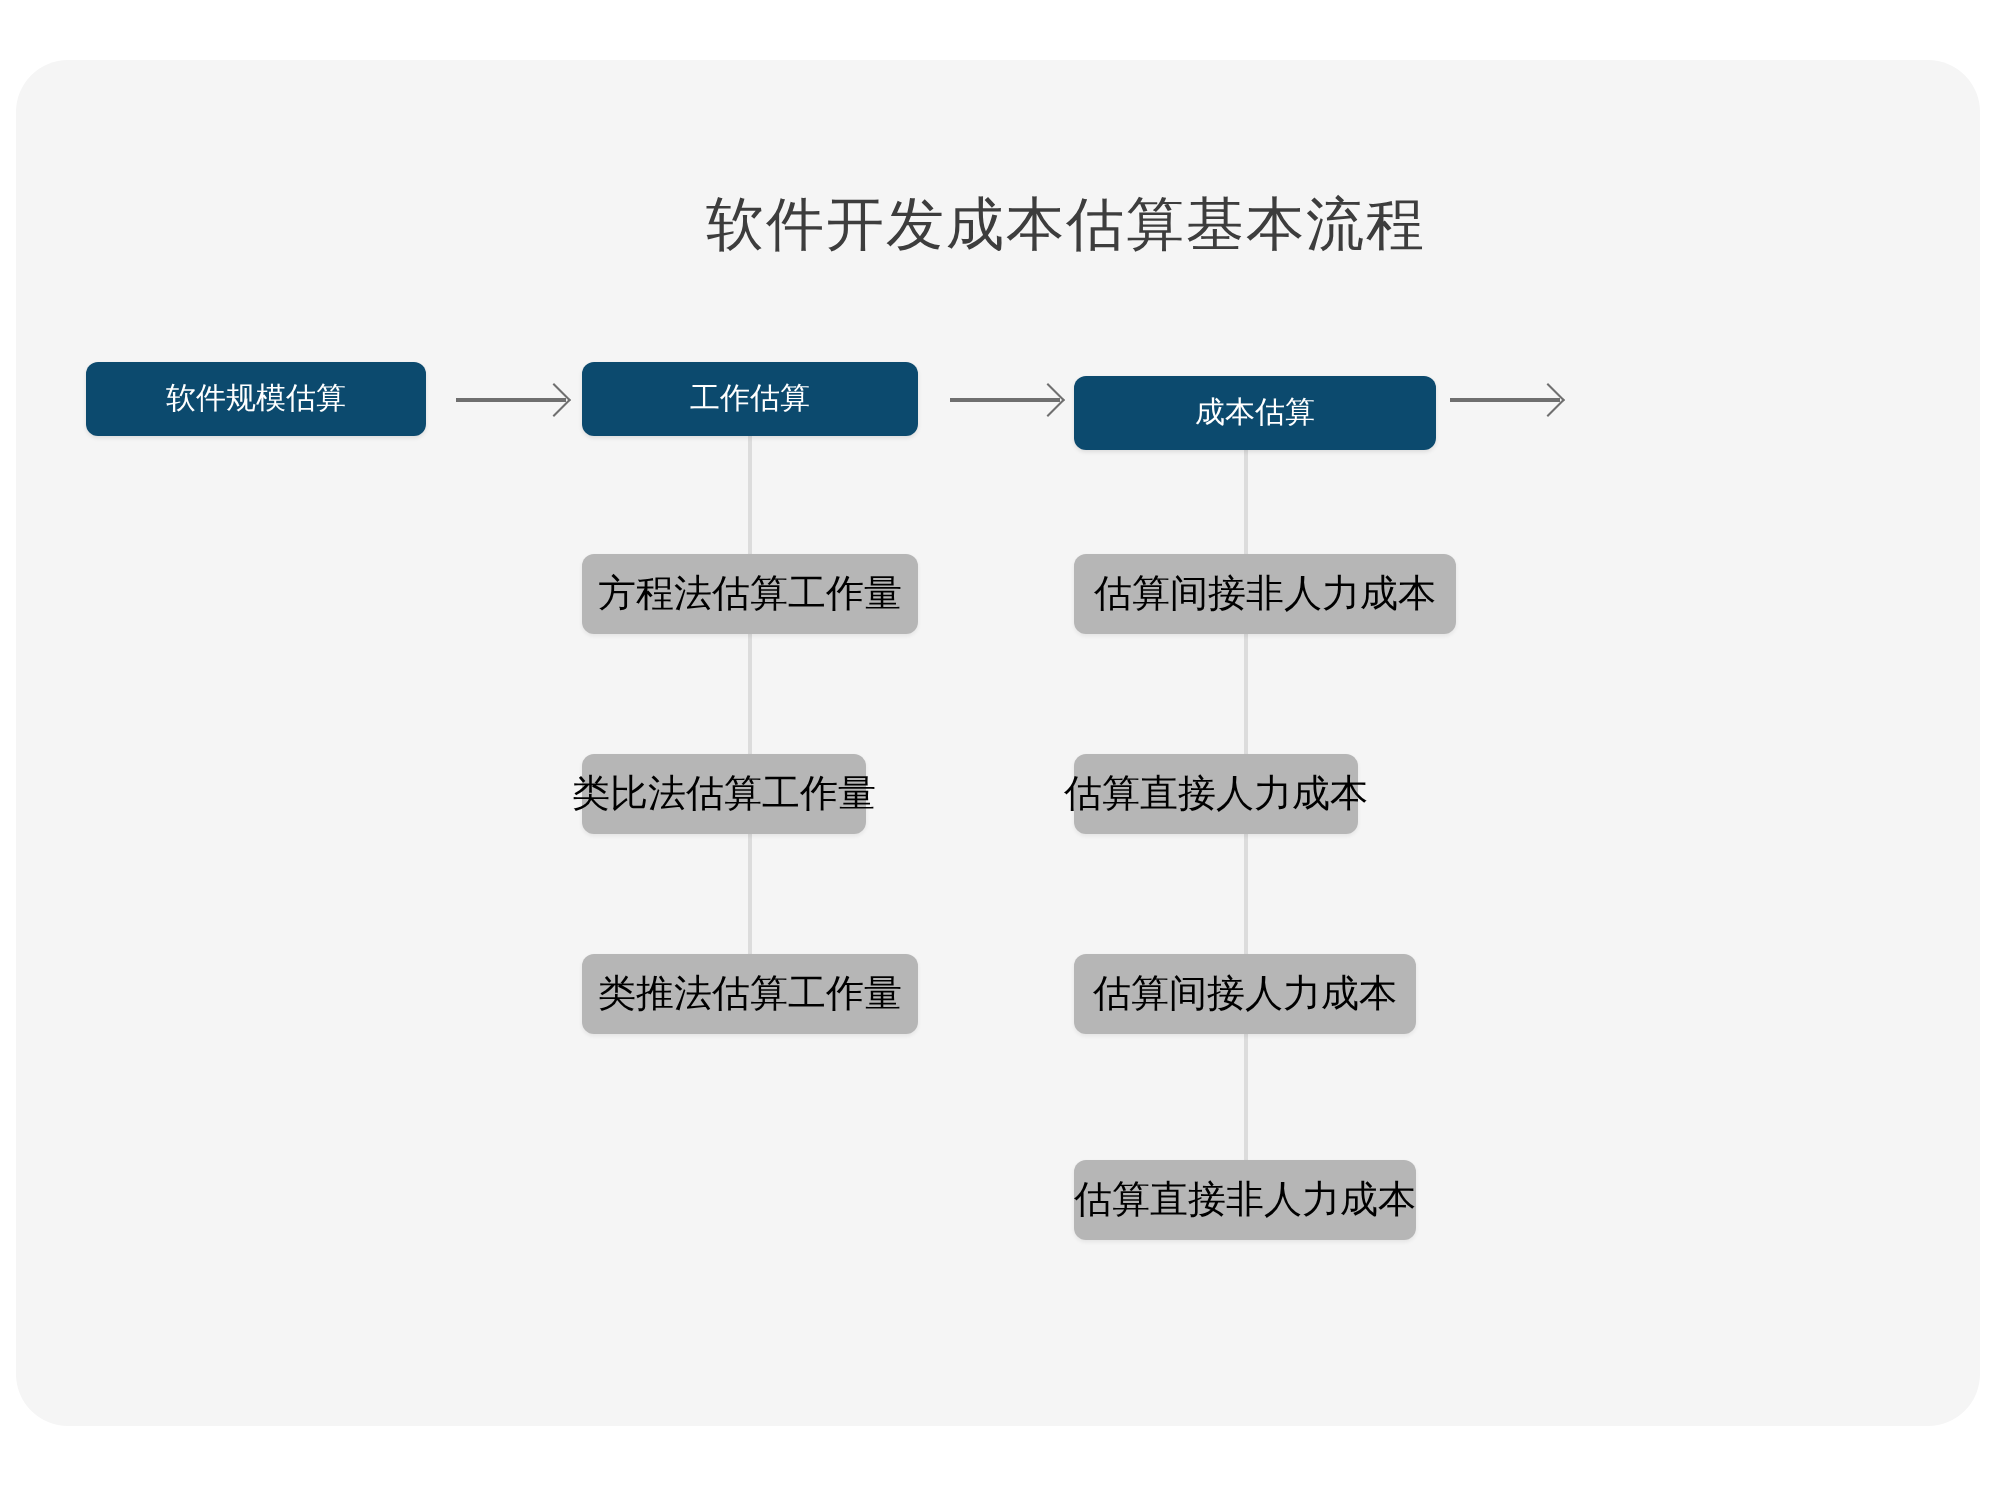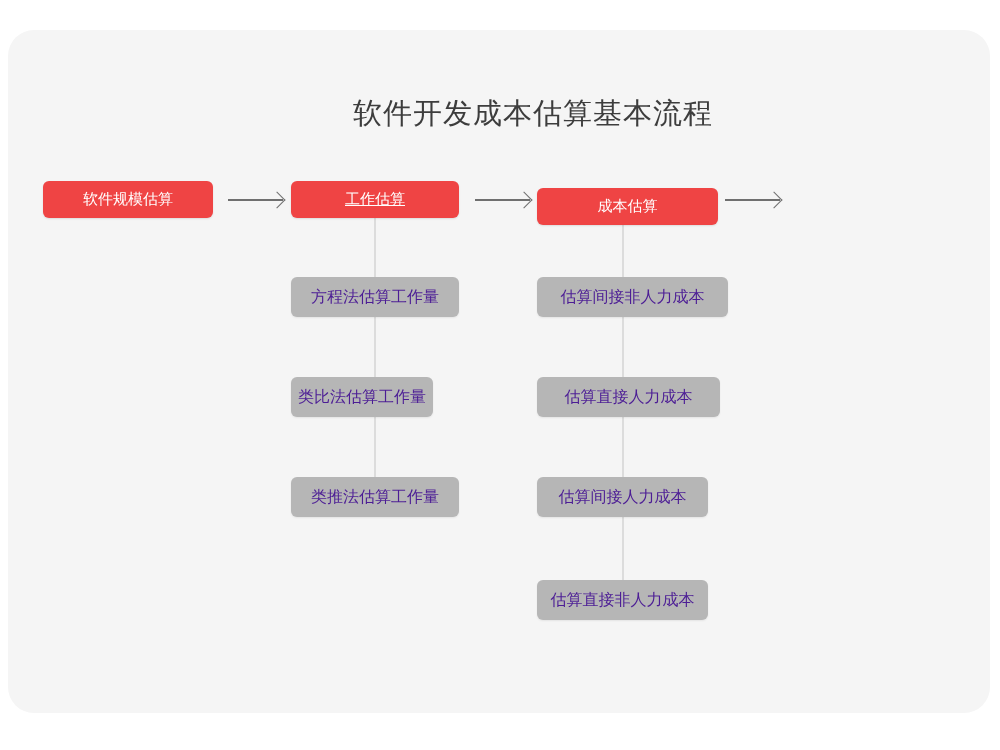--- a/index.html
+++ b/index.html
@@ -53,32 +53,32 @@
     display: flex;
     align-items: center;
     justify-content: center;
     border-radius: 6px;
     box-sizing: border-box;
     text-align: center;
     white-space: nowrap;
   }
 
   .node.primary {
-    background: #ef4444;
+    background: #0c4a6e;
     color: #ffffff;
     font-size: 15px;
     height: 37px;
     box-shadow: 0 1px 2px rgba(0,0,0,0.10);
     text-align: center;
   }
 
   .node.secondary {
     background: #b6b6b6;
-    color: #4c1d95;
-    font-size: 16px;
+    color: #000000;
+    font-size: 19px;
     height: 40px;
     box-shadow: 0 1px 2px rgba(0,0,0,0.07);
   }
 
   
   .arrow {
     position: absolute;
     height: 16px;
   }
   .arrow .shaft {
@@ -121,21 +121,21 @@
 
   <div class="node primary" style="left:43px; top:181px; width:170px;">
     <span>软件规模估算</span>
   </div>
 
   <div class="arrow" style="left:228px; top:192px; width:55px;">
     <div class="shaft"></div>
     <div class="head"></div>
   </div>
 
-  <div class="node primary" style="left:291px; top:181px; width:168px;text-decoration:underline;">
+  <div class="node primary" style="left:291px; top:181px; width:168px;">
     <span>工作估算</span>
   </div>
 
   <div class="arrow" style="left:475px; top:192px; width:55px;">
     <div class="shaft"></div>
     <div class="head"></div>
   </div>
 
   <div class="node primary" style="left:537px; top:188px; width:181px;">
     <span>成本估算</span>
@@ -156,21 +156,21 @@
   </div>
 
   <div class="node secondary" style="left:291px; top:477px; width:168px;align-items:center;">
     <span>类推法估算工作量</span>
   </div>
 
   <div class="node secondary" style="left:537px; top:277px; width:191px;">
     <span>估算间接非人力成本</span>
   </div>
 
-  <div class="node secondary" style="left:537px; top:377px; width:183px;">
+  <div class="node secondary" style="left:537px; top:377px; width:142px;">
     <span>估算直接人力成本</span>
   </div>
 
   <div class="node secondary" style="left:537px; top:477px; width:171px;">
     <span>估算间接人力成本</span>
   </div>
 
   <div class="node secondary" style="left:537px; top:580px; width:171px;">
     <span>估算直接非人力成本</span>
   </div>

